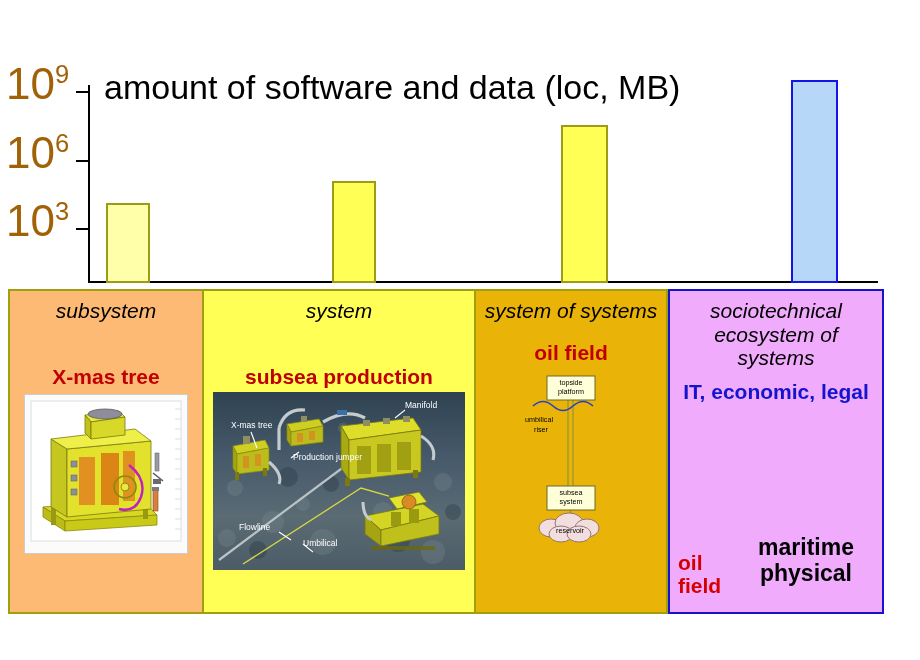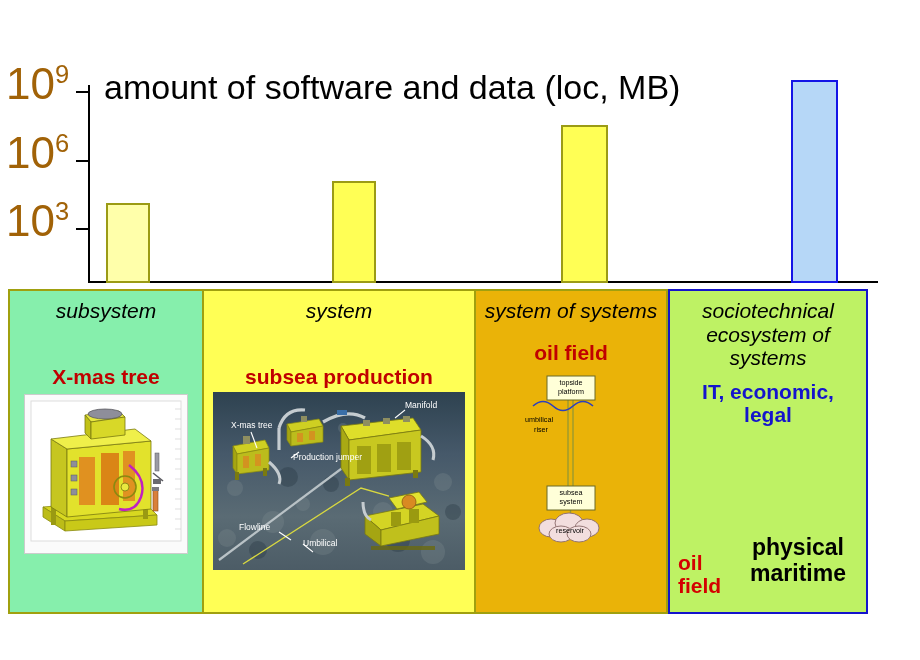--- a/index.html
+++ b/index.html
@@ -78,24 +78,24 @@
     display: flex;
     box-sizing: border-box;
   }
   .col {
     box-sizing: border-box;
     position: relative;
     display: flex;
     flex-direction: column;
     align-items: center;
   }
-  .col-1 { width: 196px; background: #86efac; border: 2px solid #a0a00f; }
+  .col-1 { width: 196px; background: #fdba74; border: 2px solid #a0a00f; }
   .col-2 { width: 272px; background: #ffff55; border: 2px solid #a0a00f; border-left: none;}
   .col-3 { width: 192px; background: #eab308; border: 2px solid #a0a00f; border-left: none;}
-  .col-4 { width: 200px; background: #bef264; border: 2px solid #1414cc; }
+  .col-4 { width: 216px; background: #f0abfc; border: 2px solid #1414cc; }
 
   .col-title {
     font-style: italic;
     font-size: 21px;
     color: #000000;
     text-align: center;
     line-height: 1.12;
     margin-top: 8px;
     padding: 0 4px;
   }
@@ -441,19 +441,19 @@
   <div class="col col-4">
     <div class="col-title">sociotechnical ecosystem of systems</div>
     <div class="c4-blue">IT, economic, legal</div>
 
     <div class="c4-bottom">
       <div class="c4-red">
         <div>oil</div>
         <div>field</div>
       </div>
       <div class="c4-black">
+        <div>maritime</div>
         <div>physical</div>
-        <div>maritime</div>
       </div>
     </div>
   </div>
 
 </div>
 
 </body></html>

